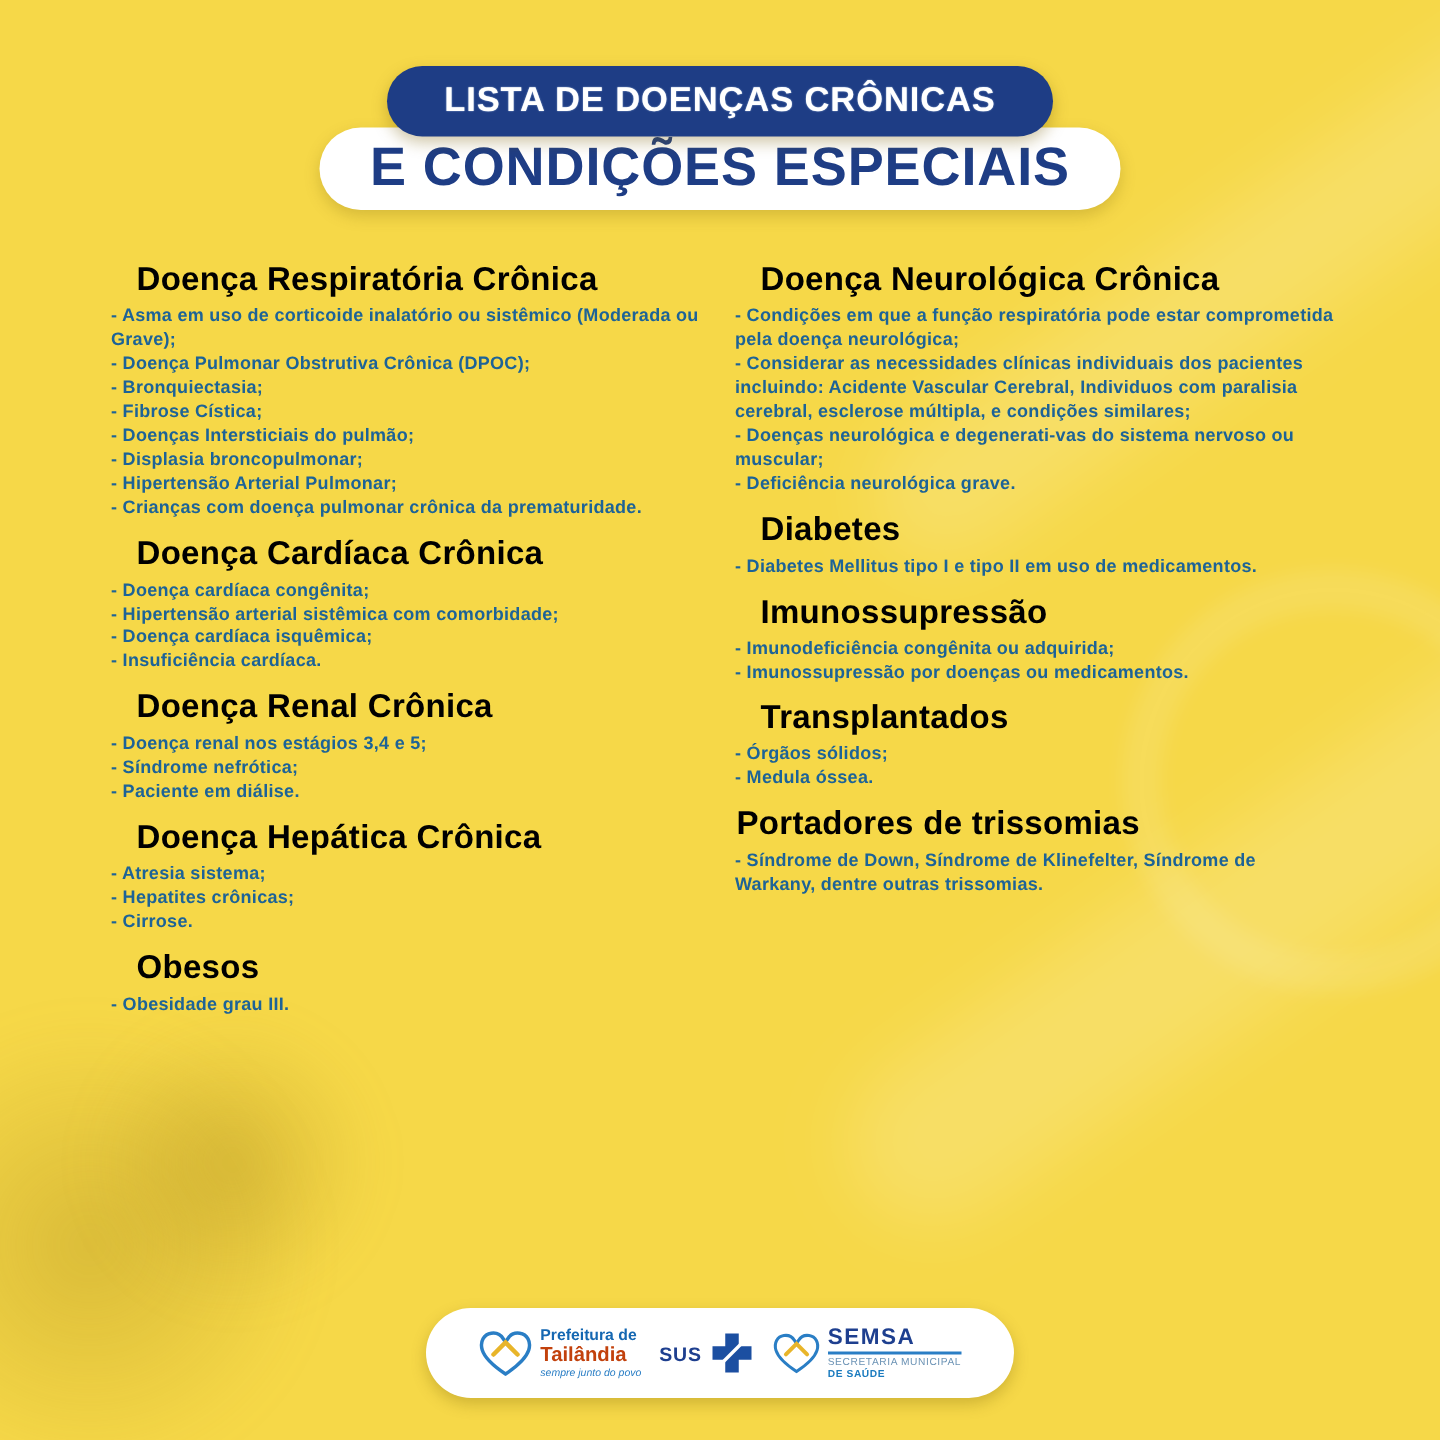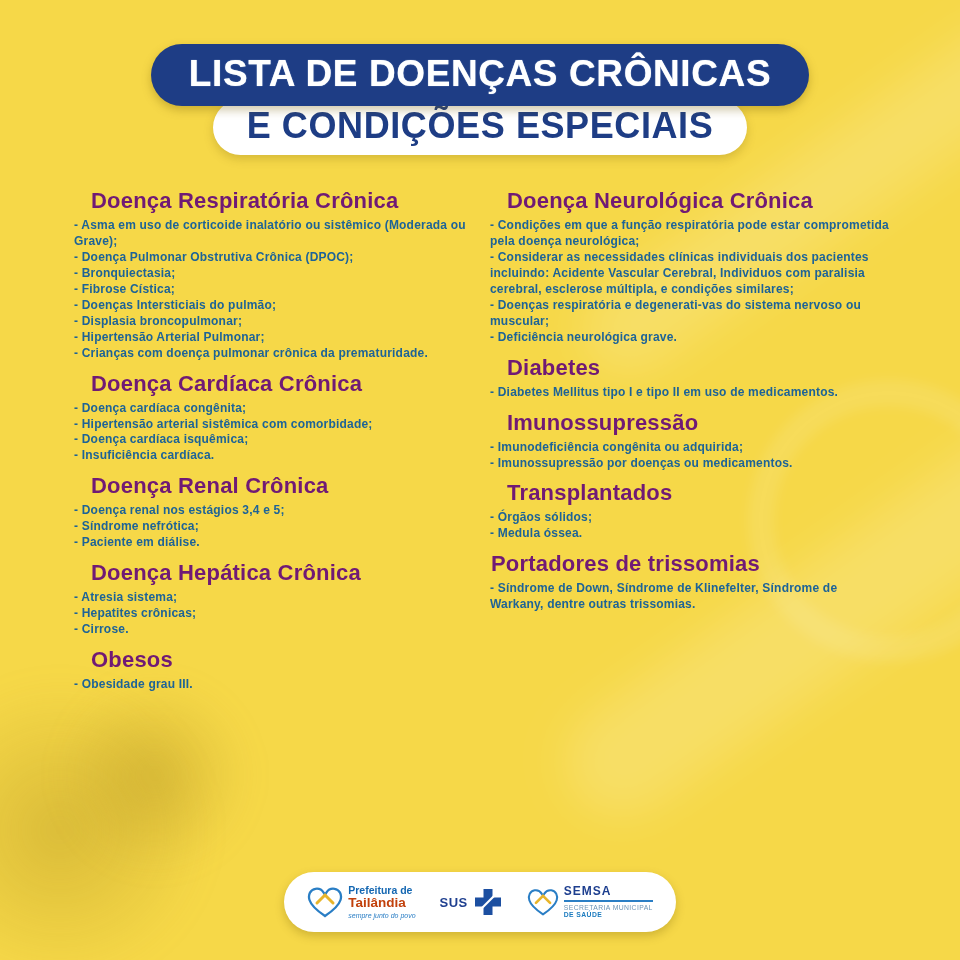--- a/index.html
+++ b/index.html
@@ -11,48 +11,48 @@
   .streak.s1{width:560px;height:90px;right:-140px;top:150px;}
   .streak.s2{width:620px;height:110px;right:-180px;top:560px;}
   .blob{position:absolute;border-radius:50%;filter:blur(16px);background:radial-gradient(circle,rgba(164,132,26,.34) 0%,rgba(164,132,26,0) 70%);}
   .blob.b1{width:300px;height:300px;left:-90px;bottom:-20px;}
   .blob.b2{width:190px;height:190px;left:60px;bottom:90px;}
   .ring{position:absolute;border-radius:50%;border:26px solid rgba(255,255,255,.10);filter:blur(6px);}
   .ring.r1{width:230px;height:230px;right:-70px;top:380px;}
 
   
   .title-wrap{position:relative;z-index:3;display:flex;flex-direction:column;align-items:center;padding-top:44px;}
-  .pill1{background:#1e3d85;color:#fff;font-weight:bold;font-size:37px;letter-spacing:.6px;
+  .pill1{background:#1e3d85;color:#fff;font-weight:bold;font-size:23px;letter-spacing:.6px;
          padding:9px 38px 11px;border-radius:32px;box-shadow:0 4px 10px rgba(120,95,10,.35);
          text-shadow:0 0 1px rgba(205,225,245,.9);position:relative;z-index:2;}
   .pill2{background:#fff;color:#1e3d85;font-weight:bold;font-size:36px;letter-spacing:.6px;
          padding:5px 34px 8px;border-radius:28px;margin-top:-6px;box-shadow:0 4px 10px rgba(120,95,10,.25);
          position:relative;z-index:1;}
 
   
   .content{position:relative;z-index:2;display:flex;justify-content:space-between;padding:24px 68px 0 74px;}
   .col{width:402px;}
-  .heading{font-size:22px;font-weight:bold;color:#701a75;margin:9px 0 4px;padding-left:17px;letter-spacing:.2px;}
+  .heading{font-size:22px;font-weight:bold;color:#000000;margin:9px 0 4px;padding-left:17px;letter-spacing:.2px;}
   .item{font-size:12px;font-weight:600;color:#1d6397;margin:0;line-height:1.33;letter-spacing:.2px;}
   .col section{margin-bottom:2px;}
   [data-name="right-column"] section:last-child .heading{padding-left:1px;}
 
   
   .footer-bar{position:absolute;z-index:3;left:50%;transform:translateX(-50%);bottom:28px;
               width:392px;height:60px;background:#fff;border-radius:30px;
               box-shadow:0 4px 10px rgba(120,95,10,.30);
-              display:flex;align-items:center;justify-content:center;gap:24px;}
+              display:flex;align-items:center;justify-content:center;gap:12px;}
   .logo{display:flex;align-items:center;gap:5px;}
   .pref-text{display:flex;flex-direction:column;line-height:1.05;}
   .pref-l1{font-size:10.5px;font-weight:bold;color:#1467b2;}
   .pref-l2{font-size:13.5px;font-weight:bold;color:#c2410c;}
   .pref-tag{font-size:7px;color:#2a7ec5;margin-top:2px;font-style:italic;}
   .sus-label{font-size:13px;font-weight:bold;color:#1e3f8f;letter-spacing:.5px;}
   .semsa-text{display:flex;flex-direction:column;line-height:1.15;}
-  .semsa-name{font-size:12px;font-weight:bold;color:#1e3f8f;letter-spacing:1px;border-bottom:2px solid #2a7ec5;padding-bottom:1px;}
+  .semsa-name{font-size:15px;font-weight:bold;color:#1e3f8f;letter-spacing:1px;border-bottom:2px solid #2a7ec5;padding-bottom:1px;}
   .semsa-sub1{font-size:6.8px;color:#6c93b5;margin-top:2px;letter-spacing:.4px;}
   .semsa-sub2{font-size:6.8px;font-weight:bold;color:#1b7bbf;letter-spacing:.4px;}
   .icon{flex:0 0 auto;display:inline-flex;}
 </style>
 </head>
 <body>
 
 <div class="canvas" data-name="poster-canvas">
 
   <div class="streak s1" data-name="background-light-streak"></div>
@@ -101,21 +101,21 @@
         <section data-name="disease-section">
           <h2 class="heading" data-name="section-heading">Obesos</h2>
           <p class="item" data-name="disease-item">- Obesidade grau III.</p>
         </section>
       </div>
     <div class="col" data-name="right-column">
         <section data-name="disease-section">
           <h2 class="heading" data-name="section-heading">Doença Neurológica Crônica</h2>
           <p class="item" data-name="disease-item">- Condições em que a função respiratória pode estar comprometida pela doença neurológica;</p>
           <p class="item" data-name="disease-item">- Considerar as necessidades clínicas individuais dos pacientes incluindo: Acidente Vascular Cerebral, Individuos com paralisia cerebral, esclerose múltipla, e condições similares;</p>
-          <p class="item" data-name="disease-item">- Doenças respiratória e degenerati-vas do sistema nervoso ou muscular;</p>
+          <p class="item" data-name="disease-item">- Doenças neurológica e degenerati-vas do sistema nervoso ou muscular;</p>
           <p class="item" data-name="disease-item">- Deficiência neurológica grave.</p>
         </section>
         <section data-name="disease-section">
           <h2 class="heading" data-name="section-heading">Diabetes</h2>
           <p class="item" data-name="disease-item">- Diabetes Mellitus tipo I e tipo II em uso de medicamentos.</p>
         </section>
         <section data-name="disease-section">
           <h2 class="heading" data-name="section-heading">Imunossupressão</h2>
           <p class="item" data-name="disease-item">- Imunodeficiência congênita ou adquirida;</p>
           <p class="item" data-name="disease-item">- Imunossupressão por doenças ou medicamentos.</p>

